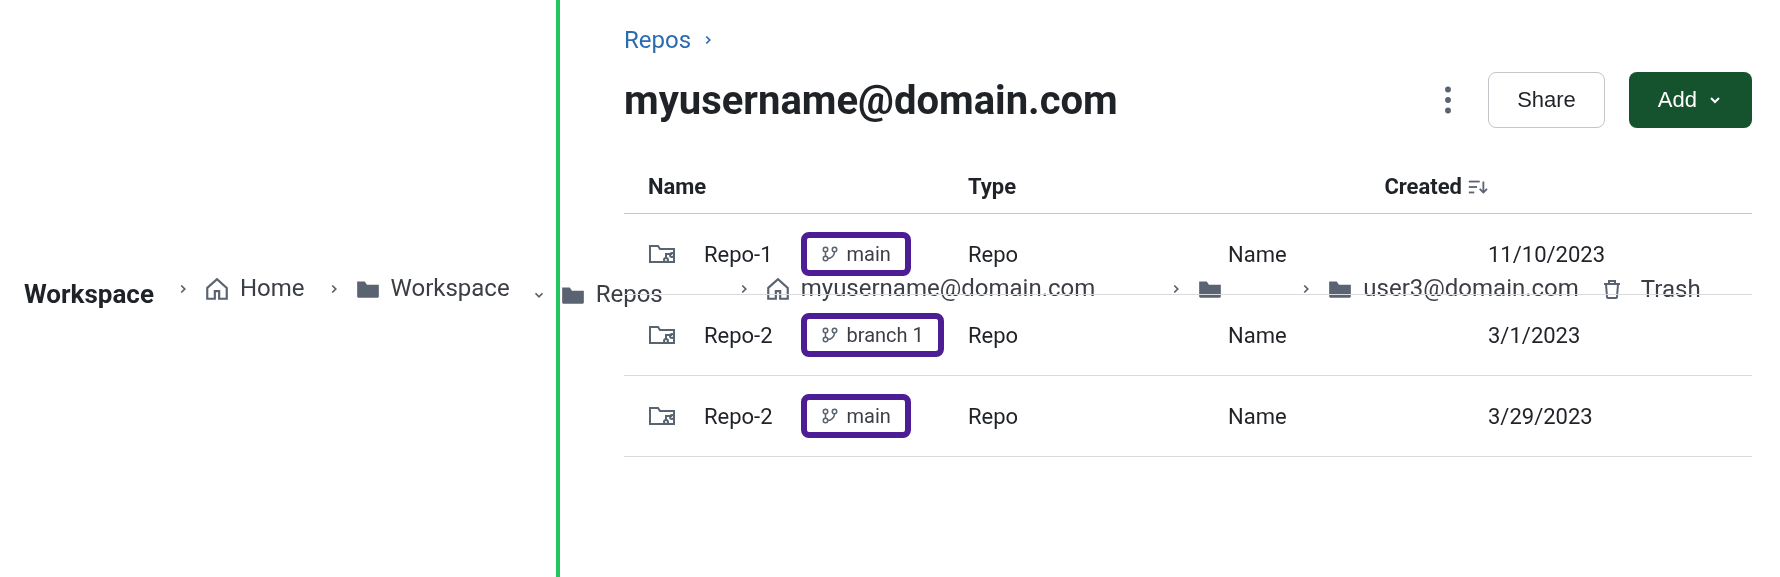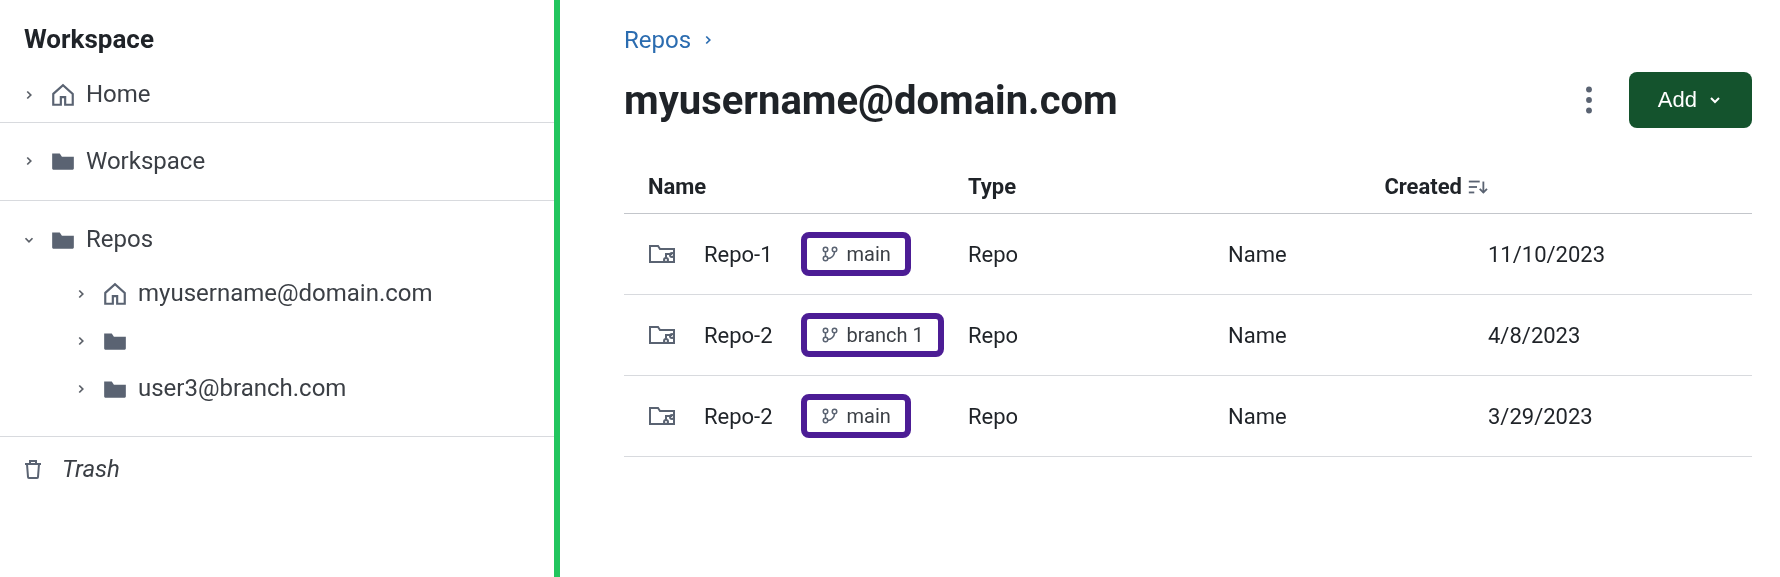--- a/index.html
+++ b/index.html
@@ -10,23 +10,24 @@
     width: 1780px;
     height: 577px;
     overflow: hidden;
   }
   .app {
     display: flex;
     height: 100%;
   }
   .sidebar {
     width: 560px;
-    border-right: 6px solid #22c55e;
-    display: flex;
-    flex-direction: column;
+    border-right: 4px solid #22c55e;
+    display: flex;
+    flex-direction: row;
+    align-items: center;
   }
   .sidebar-title {
     font-size: 26px;
     font-weight: 700;
     padding: 24px 0 14px 24px;
     color: #1f2328;
   }
   .tree-row {
     display: flex;
     align-items: center;
@@ -60,21 +61,20 @@
     border-top: 1px solid #d8dade;
   }
   .trash-row {
     display: flex;
     align-items: center;
     gap: 14px;
     padding: 18px 0 18px 18px;
     font-size: 24px;
     color: #3b3f45;
     cursor: pointer;
-    font-style: italic;
   }
   .trash-row .icon {
     width: 30px;
     display: flex;
     justify-content: center;
     color: #5a6372;
   }
 
   .main {
     flex: 1;
@@ -268,21 +268,21 @@
       <span class="chevron">
         <svg width="14" height="14" viewBox="0 0 24 24" fill="none" stroke="currentColor" stroke-width="3">
             <polyline points="9 6 15 12 9 18"></polyline>
           </svg>
       </span>
       <span class="icon folder">
         <svg width="26" height="22" viewBox="0 0 24 20" fill="currentColor">
             <path d="M2 3h7l2 3h11v11a1 1 0 0 1-1 1H3a1 1 0 0 1-1-1V3z"></path>
           </svg>
       </span>
-      <span class="label">user3@branch.com</span>
+      <span class="label">user3@domain.com</span>
     </div>
 
     <div class="divider" style="margin-top:20px;"></div>
 
     <div class="trash-row">
       <span class="icon">
         <svg width="24" height="26" viewBox="0 0 24 24" fill="none" stroke="currentColor" stroke-width="2">
             <path d="M4 7h16M9 7V4h6v3M6 7l1 13a1 1 0 0 0 1 1h8a1 1 0 0 0 1-1l1-13"></path>
           </svg>
       </span>
@@ -302,20 +302,23 @@
 
     <div class="header-row">
       <h1 class="page-title">myusername@domain.com</h1>
       <div class="kebab">
         <svg width="8" height="28" viewBox="0 0 6 24" fill="currentColor">
             <circle cx="3" cy="3" r="2.5"></circle>
             <circle cx="3" cy="12" r="2.5"></circle>
             <circle cx="3" cy="21" r="2.5"></circle>
           </svg>
       </div>
+      <button class="btn outline">
+        <span>Share</span>
+      </button>
       <button class="btn primary">
         <span>Add</span>
         <span class="chev">
           <svg width="16" height="16" viewBox="0 0 24 24" fill="none" stroke="currentColor" stroke-width="3">
               <polyline points="6 9 12 15 18 9"></polyline>
             </svg>
         </span>
       </button>
     </div>
 
@@ -383,21 +386,21 @@
                   <circle cx="6" cy="18" r="3"></circle>
                   <circle cx="18" cy="6" r="3"></circle>
                   <path d="M6 9v6M18 9a9 9 0 0 1-9 9"></path>
                 </svg>
             </span>
             <span>branch 1</span>
           </span>
         </div>
         <div>Repo</div>
         <div>Name</div>
-        <div>4/8/2023</div>
+        <div>3/1/2023</div>
       </div>
 
       <div class="trow">
         <div class="cell-name">
           <span class="repo-icon">
             <svg width="28" height="24" viewBox="0 0 28 24" fill="none" stroke="currentColor" stroke-width="2">
                 <path d="M2 4h8l2 3h14v13H2z"></path>
                 <circle cx="18" cy="18" r="2"></circle>
                 <circle cx="24" cy="13" r="2"></circle>
                 <path d="M18 16 V12 H24"></path>

